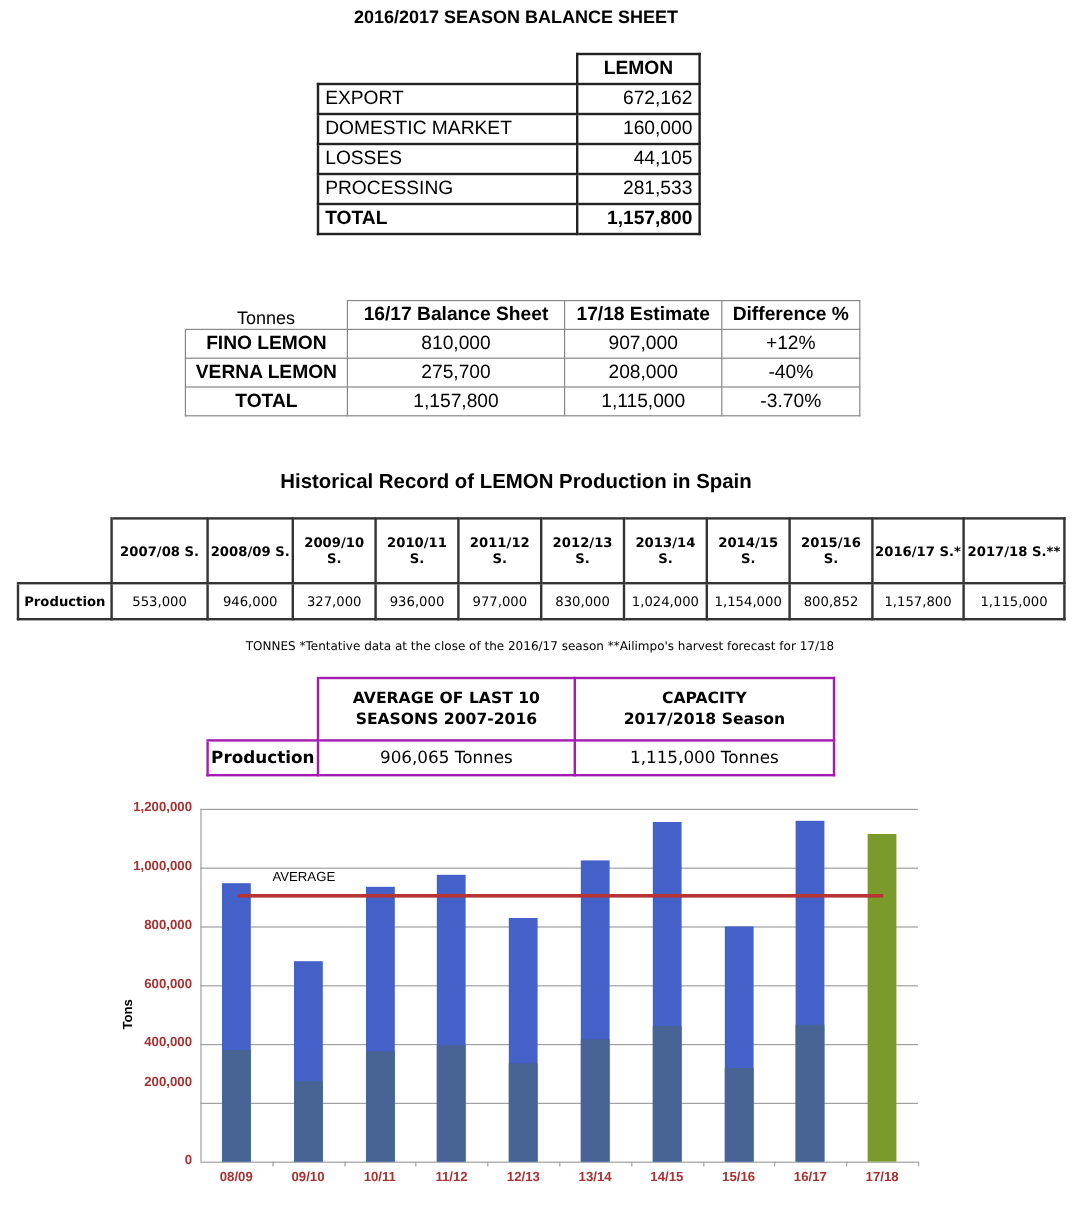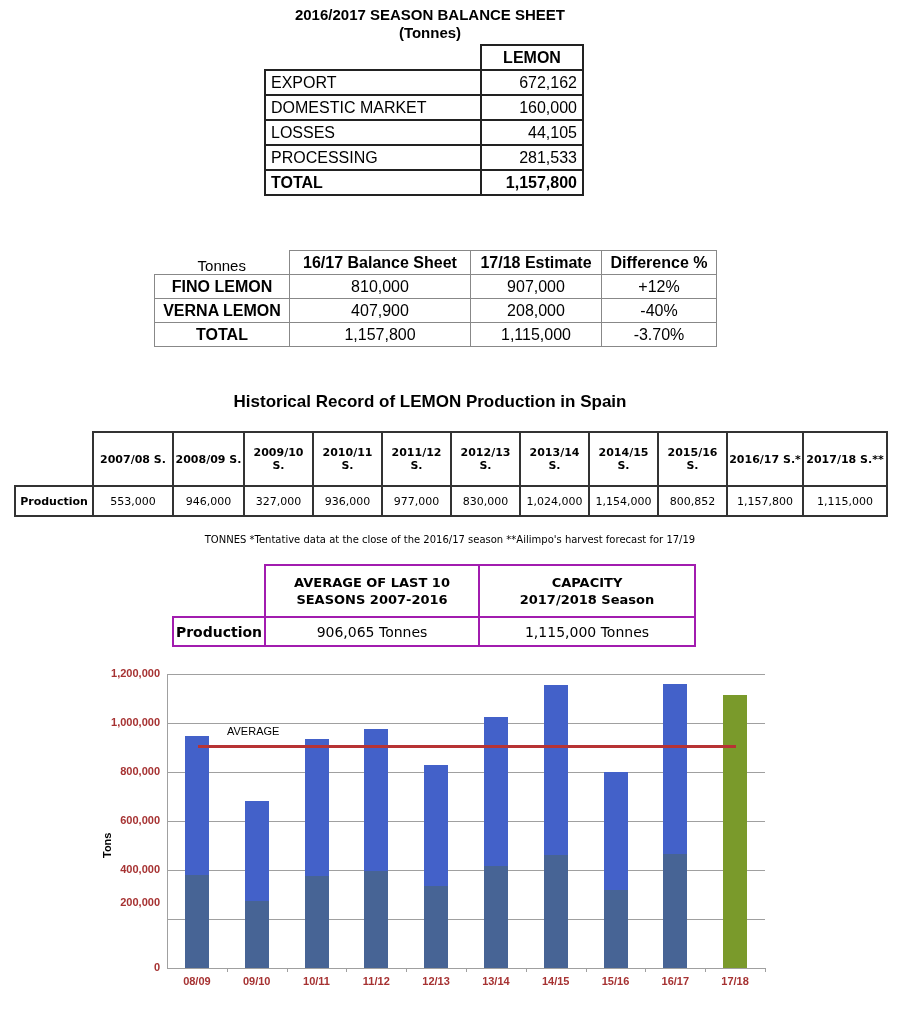--- a/index.html
+++ b/index.html
@@ -52,21 +52,20 @@
   .seg-bot { position:absolute; left:0; right:0; bottom:0; background:#476495; }
   .avgline { position:absolute; height:3px; background:#b73334; }
   .avglabel { position:absolute; font-size:11px; }
   .ylabel { position:absolute; font-weight:bold; font-size:11px; transform:rotate(-90deg); transform-origin:left top; }
 </style>
 </head>
 <body>
 
 <div class="abs bs-title">
   <div>2016/2017 SEASON BALANCE SHEET</div>
-  <div>(Tonnes)</div>
 </div>
 <table class="bs-table">
   <tbody>
       <tr>
     <td class="empty"></td>
     <td class="hdr">LEMON</td>
   </tr>
   <tr>
     <td class="lbl">EXPORT</td>
     <td class="val">672,162</td>
@@ -99,21 +98,21 @@
     <td class="th" style="width:106px;">Difference %</td>
   </tr>
   <tr>
     <td class="rowlbl">FINO LEMON</td>
     <td>810,000</td>
     <td>907,000</td>
     <td>+12%</td>
   </tr>
   <tr>
     <td class="rowlbl">VERNA LEMON</td>
-    <td>407,900</td>
+    <td>275,700</td>
     <td>208,000</td>
     <td>-40%</td>
   </tr>
   <tr>
     <td class="rowlbl">TOTAL</td>
     <td>1,157,800</td>
     <td>1,115,000</td>
     <td>-3.70%</td>
   </tr>
 </tbody>
@@ -145,21 +144,21 @@
     <td>977,000</td>
     <td>830,000</td>
     <td>1,024,000</td>
     <td>1,154,000</td>
     <td>800,852</td>
     <td>1,157,800</td>
     <td>1,115,000</td>
   </tr>
 </tbody>
   </table>
-<div class="abs hist-note">TONNES *Tentative data at the close of the 2016/17 season **Ailimpo's harvest forecast for 17/19</div>
+<div class="abs hist-note">TONNES *Tentative data at the close of the 2016/17 season **Ailimpo's harvest forecast for 17/18</div>
 
 <table class="avg-table">
   <tbody>
       <tr class="head">
     <td class="corner"></td>
     <td style="width:210px;">
       <div>AVERAGE OF LAST 10</div>
       <div>SEASONS 2007-2016</div>
     </td>
     <td style="width:212px;">

